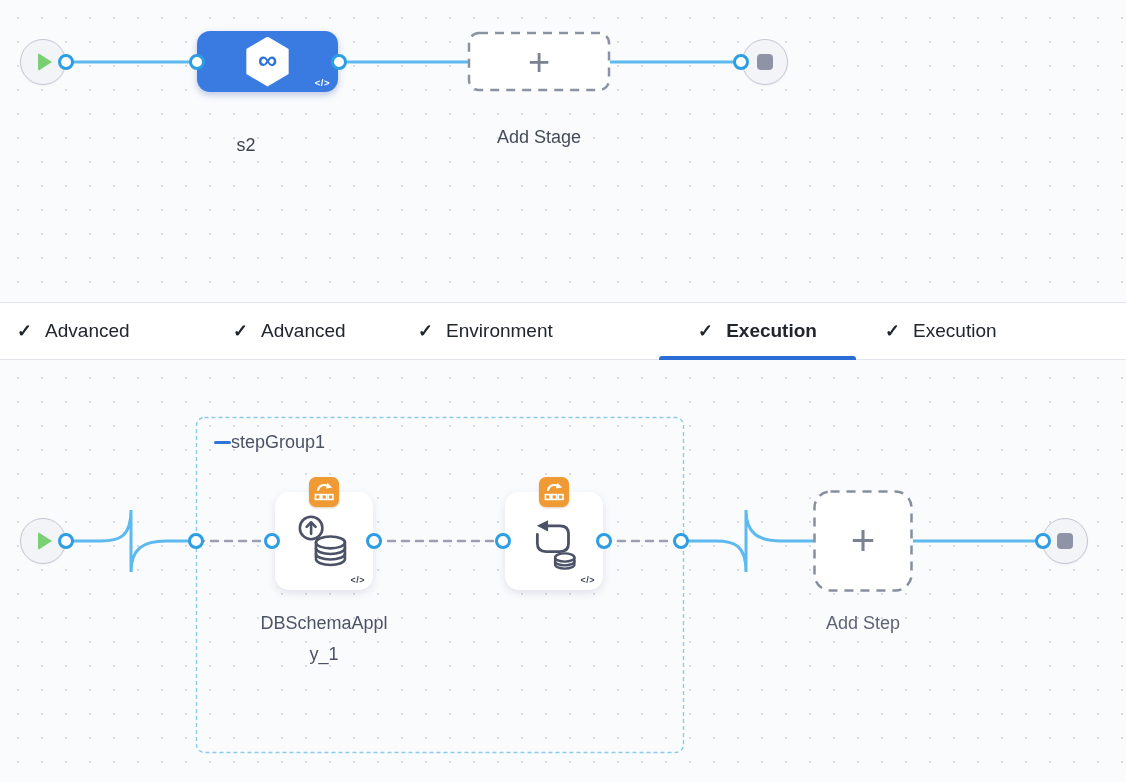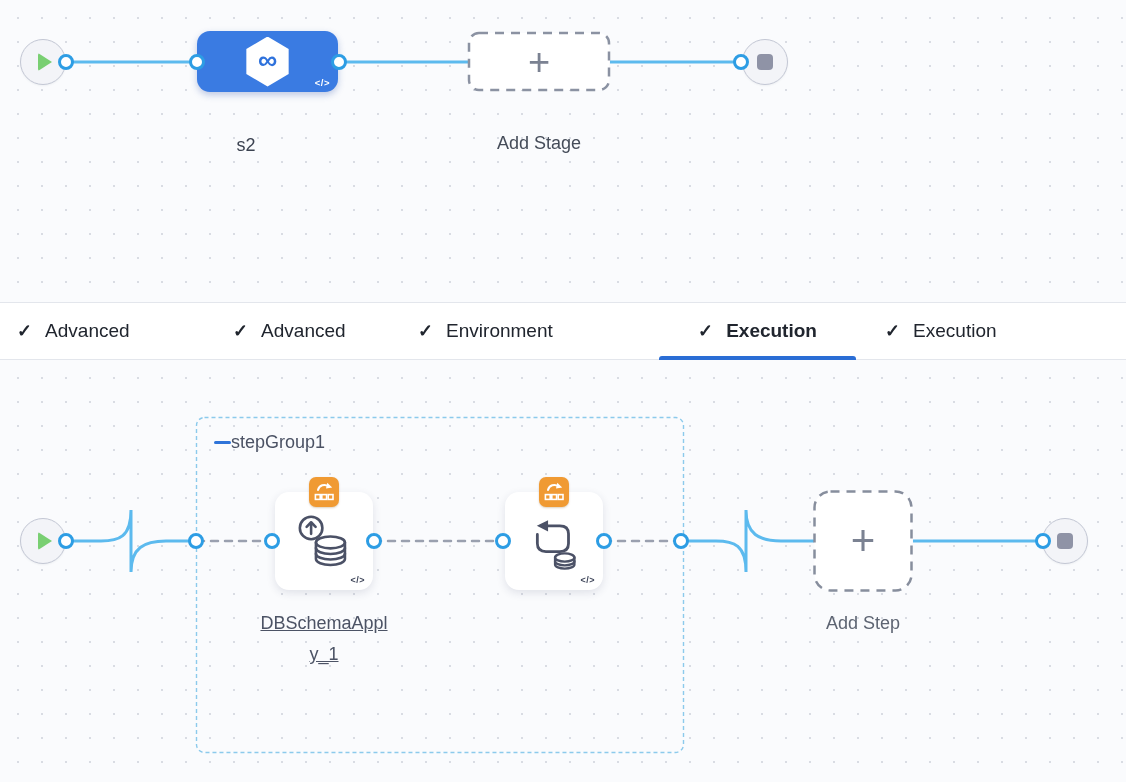--- a/index.html
+++ b/index.html
@@ -137,21 +137,21 @@
   <div class="add-box-overlay" style="left:468px; top:32px; width:142px; height:59px;">
     <span class="plus-glyph">+</span>
   </div>
 
   <div class="port" style="left:741px; top:62px;"></div>
   <div class="round-node" style="left:742px; top:39px;">
     <div class="stop-square"></div>
   </div>
 
   <div class="node-label" style="left:246px; top:130px; color:#3b4250;">s2</div>
-  <div class="node-label" style="left:539px; top:128px; color:#454c59;">Add Stage</div>
+  <div class="node-label" style="left:539px; top:122px; color:#454c59;">Add Stage</div>
 </div>
 
 <div id="tab-bar">
   <div class="tab" style="left:17px;">
     <span class="check-icon">✓</span>
     <span>Advanced</span>
   </div>
   <div class="tab" style="left:233px;">
     <span class="check-icon">✓</span>
     <span>Advanced</span>
@@ -251,16 +251,16 @@
 
   <div class="add-box-overlay" style="left:813px; top:130px; width:100px; height:102px;">
     <span class="plus-glyph" style="font-size:42px;">+</span>
   </div>
 
   <div class="port" style="left:1043px; top:181px;"></div>
   <div class="round-node" style="left:1042px; top:158px;">
     <div class="stop-square"></div>
   </div>
 
-  <div class="node-label" style="left:324px; top:248px; color:#4c5365;text-decoration:underline;">DBSchemaAppl
+  <div class="node-label" style="left:324px; top:248px; color:#4c5365;">DBSchemaAppl
 y_1</div>
   <div class="node-label" style="left:863px; top:248px; color:#5d6472;">Add Step</div>
 </div>
 
 </body></html>

